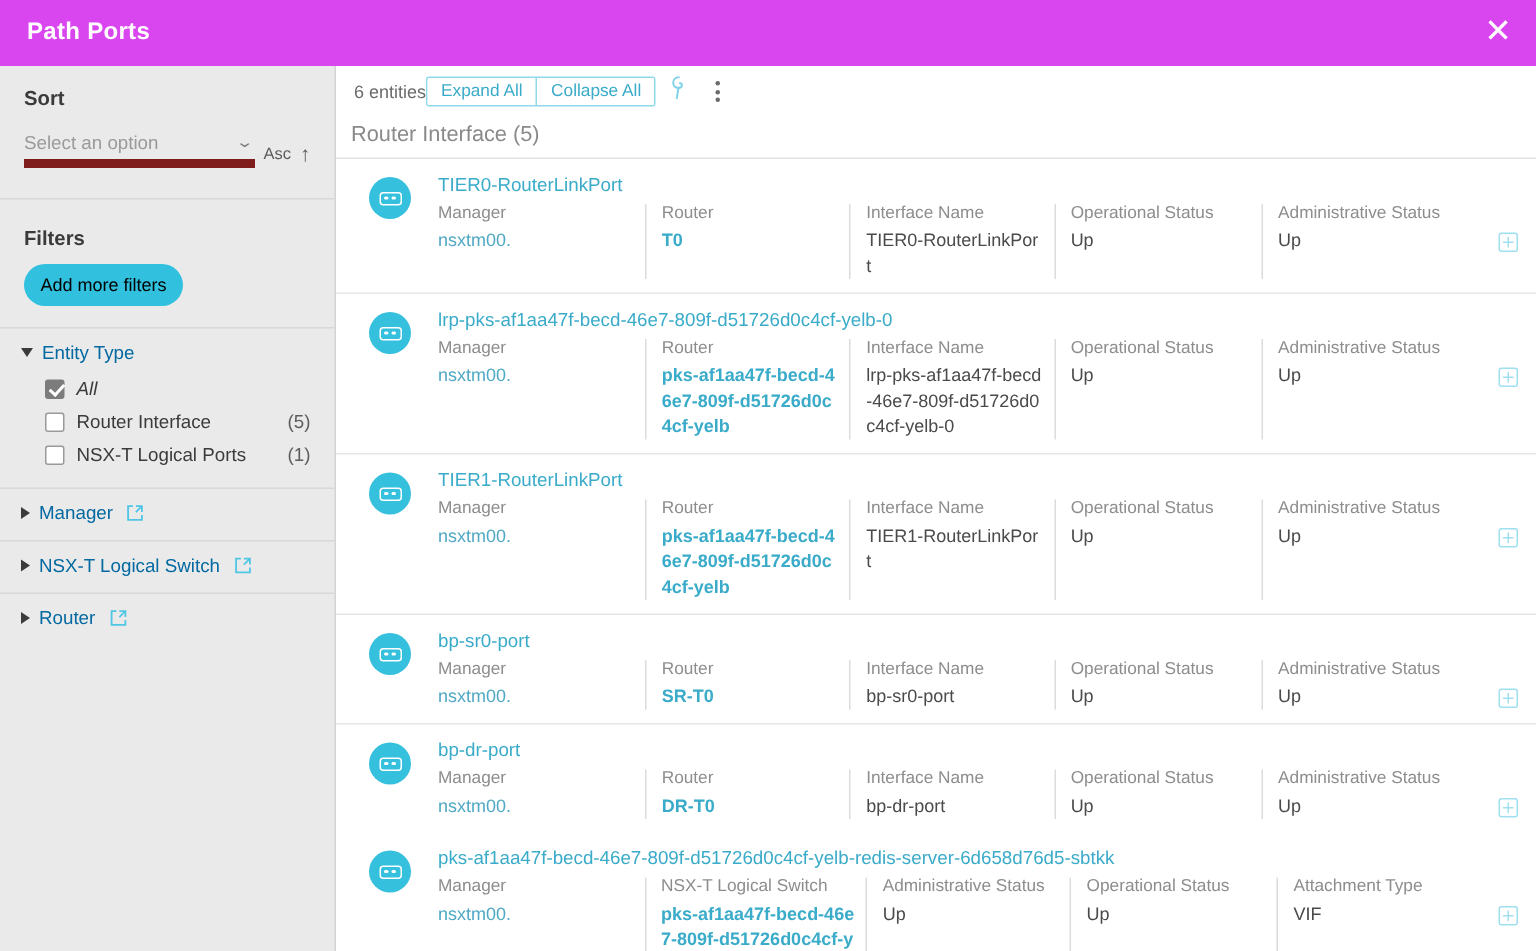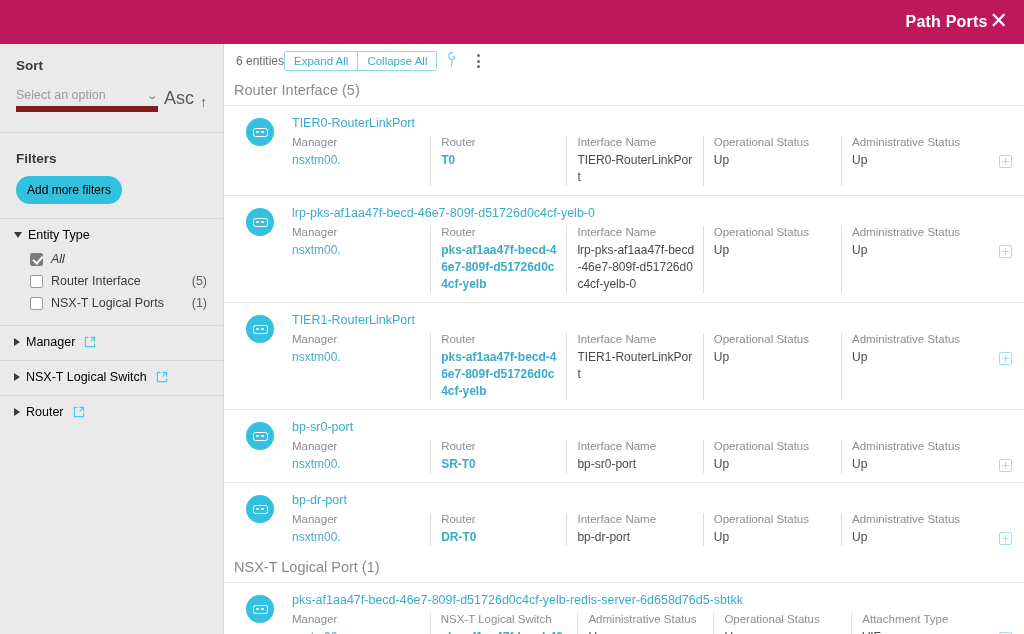--- a/index.html
+++ b/index.html
@@ -7,24 +7,24 @@
     margin: 0; padding: 0;
     width: 1024px; height: 634px;
     overflow: hidden;
     font-family: "Liberation Sans", sans-serif;
     background: #ffffff;
   }
 
   
   .titlebar {
     height: 44px;
-    background: #be185d;
-    display: flex;
-    align-items: center;
-    justify-content: flex-end;
+    background: #d946ef;
+    display: flex;
+    align-items: center;
+    justify-content: space-between;
     padding: 0 14px 0 18px;
   }
   .titlebar-title {
     color: #ffffff;
     font-size: 16px;
     font-weight: bold;
     letter-spacing: .2px;
   }
   .close-icon {
     color: #ffffff;
@@ -77,21 +77,21 @@
     justify-content: space-between;
     cursor: pointer;
   }
   .chev {
     font-size: 10px;
     color: #7a7a7a;
     transform: scaleX(1.5);
     margin-right: 2px;
   }
   .asc-label {
-    font-size: 18px;
+    font-size: 11px;
     color: #5b5b5b;
     padding-bottom: 3px;
   }
   .asc-arrow {
     font-size: 14px;
     color: #5b5b5b;
     padding-bottom: 2px;
     cursor: pointer;
   }
 
@@ -121,21 +121,21 @@
 
   .facet {
     padding: 9px 16px 11px 14px;
     border-top: 1px solid #d8d8d8;
   }
   .facet-title {
     display: flex;
     align-items: center;
     gap: 5px;
     font-size: 12.5px;
-    color: #000000;
+    color: #0369a1;
     cursor: pointer;
   }
   .tri-down {
     width: 0; height: 0;
     border-left: 4.5px solid transparent;
     border-right: 4.5px solid transparent;
     border-top: 6px solid #3b3b3b;
     margin-right: 1px;
   }
   .tri-right {
@@ -633,21 +633,20 @@
                 <div class="col-val">Up</div>
               </div>
               <div class="col w-adm">
                 <div class="col-head">Administrative Status</div>
                 <div class="col-val">Up</div>
               </div>
               <div class="plus-box"></div>
             </div>
           </div>
         </div>
-        <div class="group-header">NSX-T Logical Port (1)</div>
         <div class="entity last">
           <div class="entity-icon">
             <span class="port-glyph">
               <i></i>
               <i></i>
             </span>
           </div>
           <div class="entity-body">
             <div class="entity-title">pks-af1aa47f-becd-46e7-809f-d51726d0c4cf-yelb-redis-server-6d658d76d5-sbtkk</div>
             <div class="cols">

